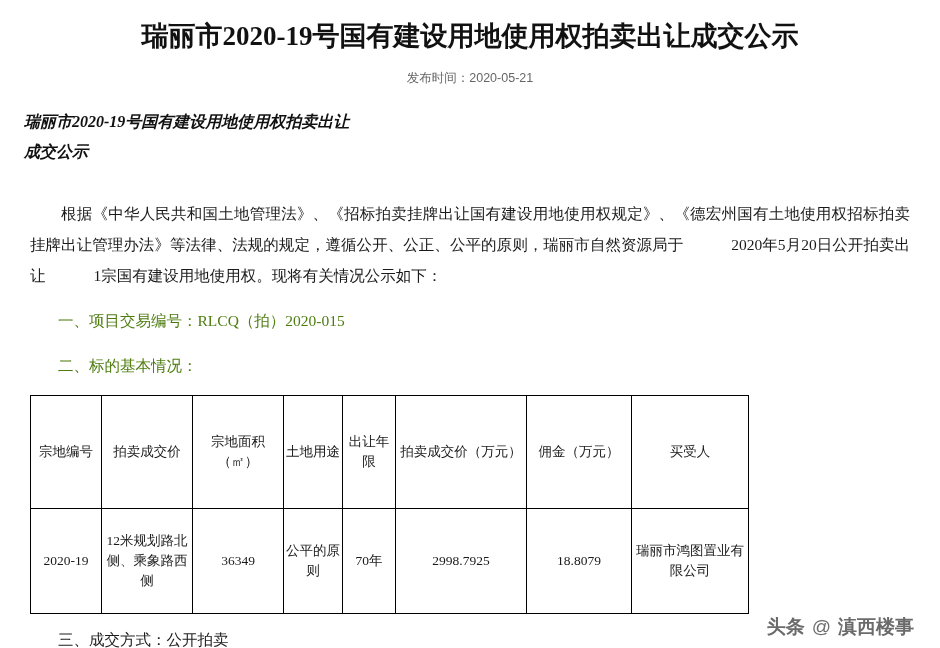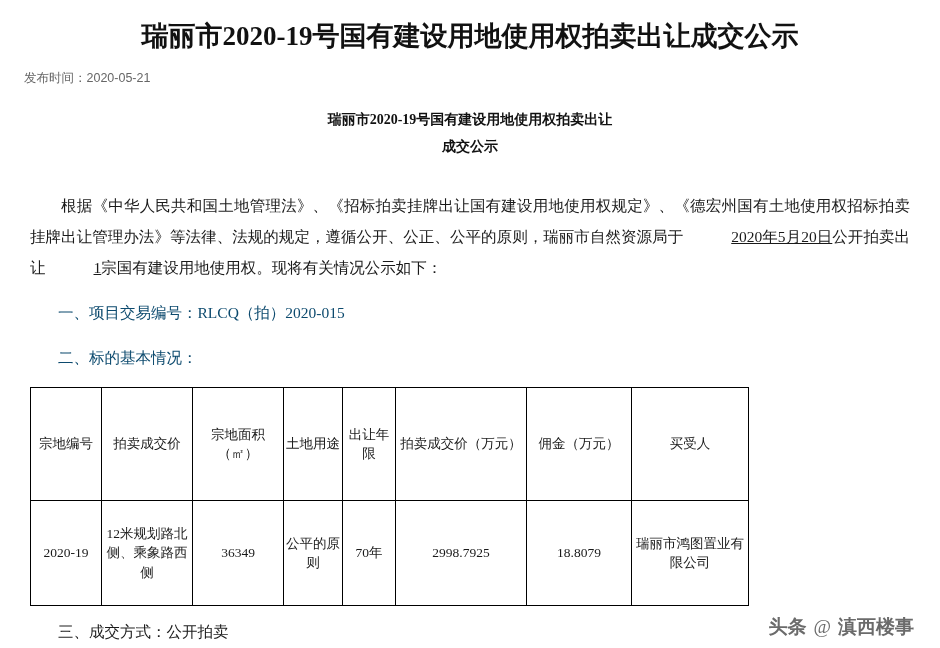--- a/index.html
+++ b/index.html
@@ -25,55 +25,55 @@
   .doc-title {
     text-align: center;
     font-size: 27px;
     font-weight: bold;
     letter-spacing: 0px;
     margin-top: 18px;
     color: #111;
     font-family: "Liberation Serif", "DejaVu Serif", serif;
   }
   .publish-time {
+    text-align: center;
     font-size: 12.5px;
     color: #666;
     margin-top: 16px;
     font-family: "Liberation Sans", sans-serif;
   }
   .sub-title {
-    text-align: center;
-    font-size: 14px;
+    font-size: 16px;
     font-weight: bold;
     margin-top: 20px;
     line-height: 1.9;
     color: #111;
+    font-style: italic;
   }
   .body-text {
     margin-top: 30px;
     font-size: 15.5px;
     line-height: 2.0;
     text-align: justify;
     color: #1a1a1a;
     padding: 0 6px;
   }
   .body-text .indent {
     text-indent: 2em;
     display: block;
   }
   .u-line {
-    text-decoration: underline;
     margin-left: 48px;
   }
   .list-line {
     font-size: 15.5px;
     line-height: 2.0;
     margin-top: 14px;
     padding-left: 34px;
-    color: #0c4a6e;
+    color: #4d7c0f;
   }
   table.land-table {
     border-collapse: collapse;
     width: 686px;
     margin: 14px 0 0 6px;
     table-layout: fixed;
   }
   table.land-table td {
     border: 1px solid #000;
     text-align: center;
@@ -107,21 +107,21 @@
   }
   .watermark {
     position: absolute;
     right: 26px;
     bottom: 26px;
     display: flex;
     align-items: center;
     gap: 7px;
     color: #5b5b5b;
     font-size: 19px;
-    font-family: Liberation Serif, serif;
+    font-family: Liberation Sans, sans-serif;
     font-weight: bold;
     opacity: 0.9;
     margin-top: 10px;
   }
   .watermark .wm-logo {
     display: inline-flex;
     align-items: center;
     gap: 3px;
   }
   .wm-at {

